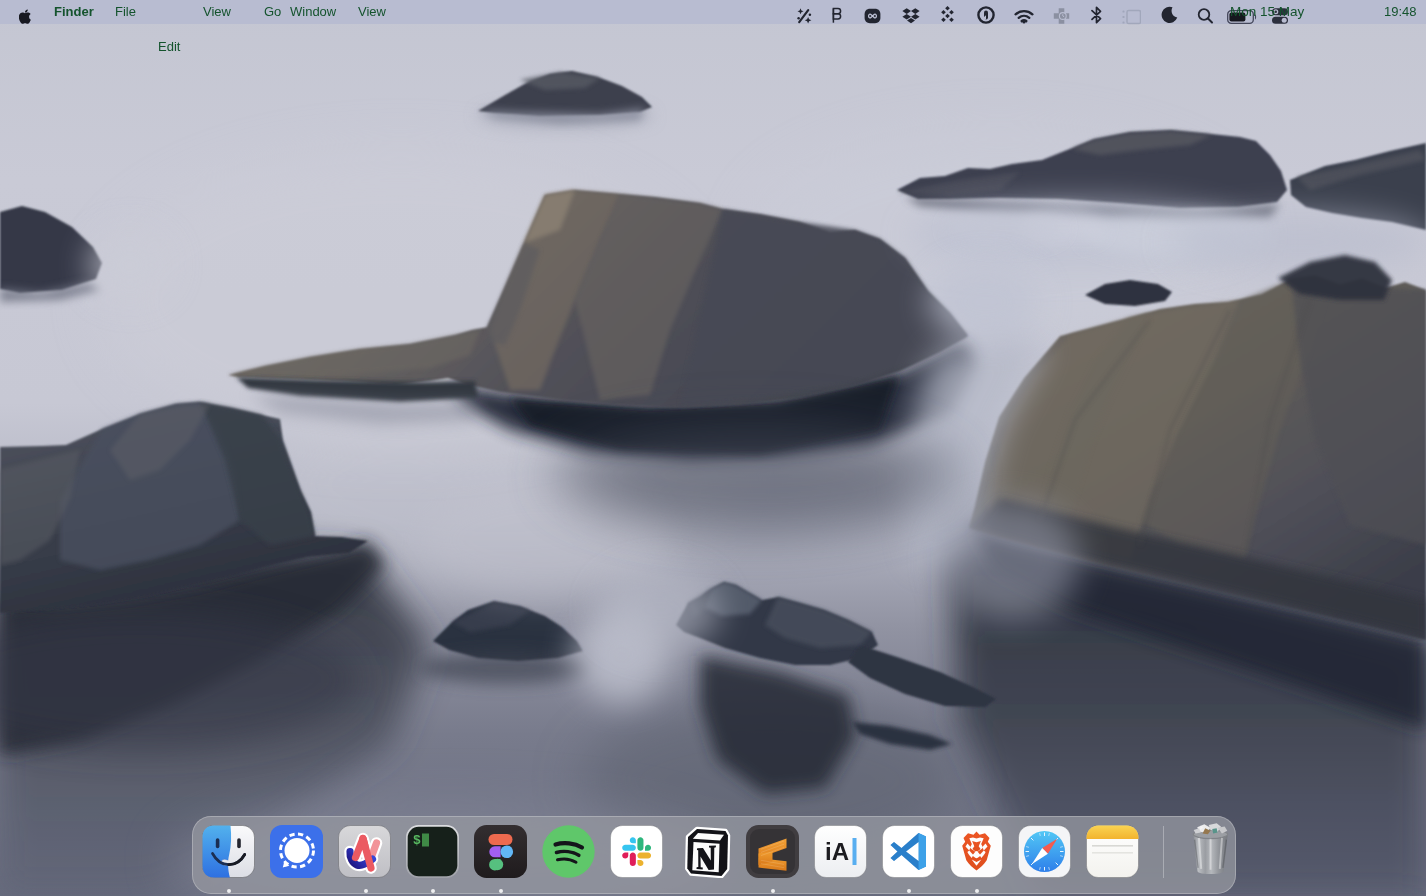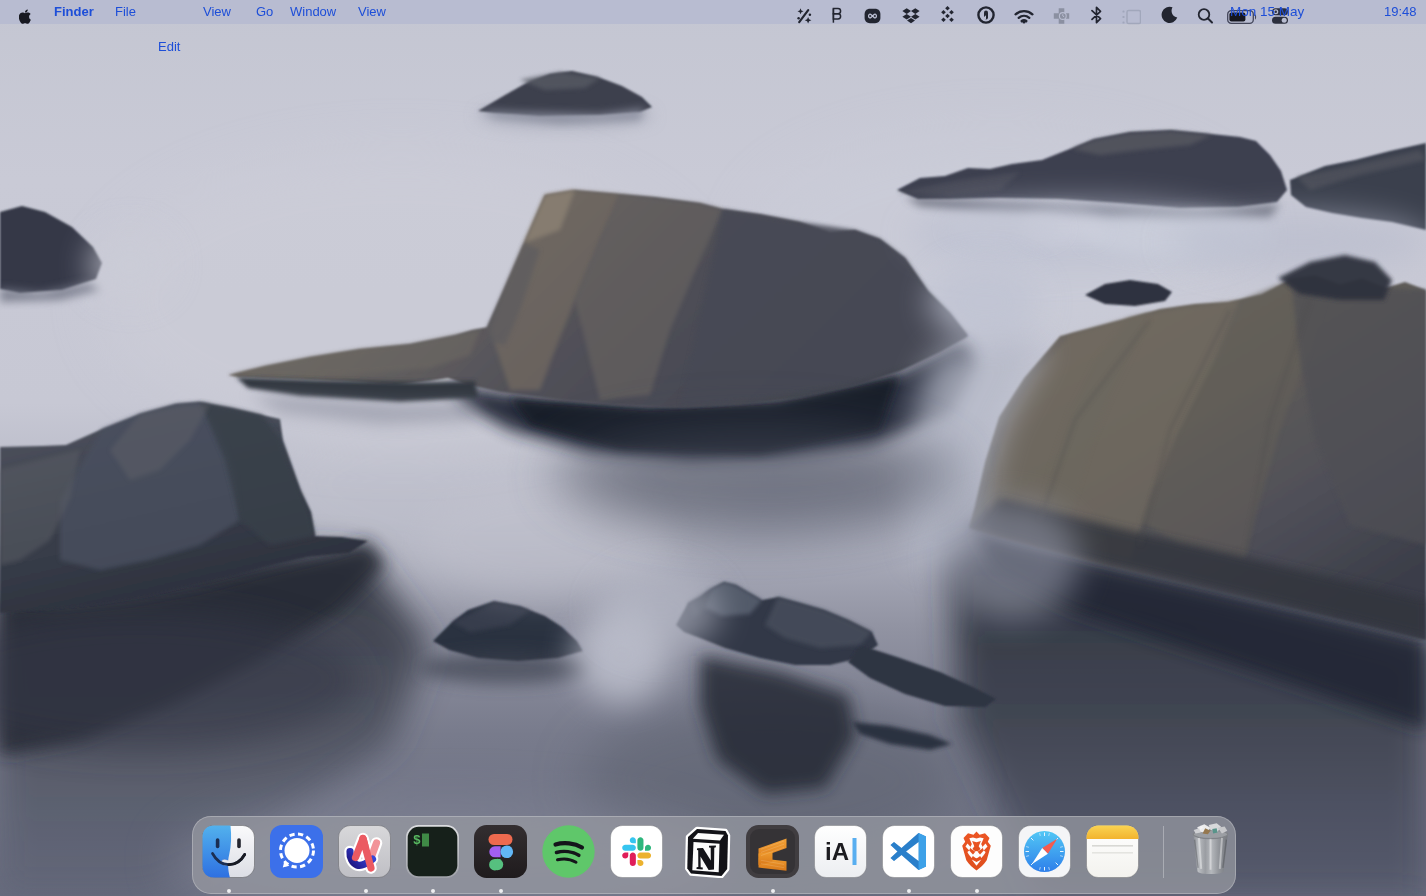--- a/index.html
+++ b/index.html
@@ -1,21 +1,21 @@
 <!DOCTYPE html>
 <html><head>
 <meta charset="utf-8">
 <style>
   html,body{margin:0;padding:0;width:1426px;height:896px;overflow:hidden;background:#c5c7d3;
     font-family:"Liberation Sans",sans-serif;}
   #desk{position:relative;width:1426px;height:896px;overflow:hidden;}
   #wall{position:absolute;left:0;top:0;}
   
   #menubar{position:absolute;left:0;top:0;width:1426px;height:24px;background:#b8bcd1;}
-  .mi{position:absolute;top:0;height:24px;line-height:24px;font-size:13px;color:#1d4ed8;}
+  .mi{position:absolute;top:0;height:24px;line-height:24px;font-size:13px;color:#14532d;}
   .mi.b{font-weight:bold;}
   .sic{position:absolute;top:0;height:24px;display:flex;align-items:center;}
   
   #dock{position:absolute;left:192px;top:816px;width:1044px;height:78px;border-radius:19px;
     background:rgba(255,255,255,0.18);box-shadow:inset 0 0 0 1px rgba(255,255,255,0.25);}
   #dockfill{position:absolute;left:192px;top:816px;width:1044px;height:78px;border-radius:19px;
     background:rgba(116,119,130,0.72);}
   .dk{position:absolute;top:825px;width:53px;height:53px;}
   .dot{position:absolute;top:889px;width:4px;height:4px;border-radius:50%;background:rgba(255,255,255,0.85);}
   #sep{position:absolute;left:1163px;top:826px;width:1px;height:52px;background:rgba(255,255,255,0.3);}
@@ -181,21 +181,21 @@
 
 <div id="menubar"></div>
 <svg class="sic" style="left:19px;top:5px;" width="13" height="15" viewBox="0 0 13 15">
  <path fill="#181921" d="M10.8,7.9c0-2 1.7-3 1.75-3.05c-0.95-1.4-2.45-1.6-3-1.6c-1.25-0.13-2.5 0.75-3.1 0.75c-0.65 0-1.65-0.73-2.7-0.71C2.4,3.31 1.1,4.1 0.45,5.35c-1.4 2.45-0.35 6.05 1 8 0.65 0.96 1.45 2.03 2.5 2 1-0.04 1.4-0.65 2.6-0.65 1.2 0 1.55 0.65 2.6 0.63 1.1-0.02 1.8-0.98 2.45-1.95 0.75-1.1 1.1-2.2 1.1-2.25C12.65,11.1 10.8,10.3 10.8,7.9z" transform="scale(0.93)"></path>
  <path fill="#181921" d="M8.7,2.2C9.25,1.53 9.6,0.6 9.5,0C8.7,0.03 7.75,0.53 7.2,1.2C6.7,1.78 6.27,2.73 6.4,3.3C7.28,3.37 8.18,2.85 8.7,2.2z" transform="scale(0.93)"></path>
 </svg>
 <div class="mi b" style="left:54px;">Finder</div>
 <div class="mi" style="left:115px;">File</div>
 <div class="mi" style="left:158px;margin-top:35px;">Edit</div>
 <div class="mi" style="left:203px;">View</div>
-<div class="mi" style="left:256px;">Go</div>
+<div class="mi" style="left:264px;">Go</div>
 <div class="mi" style="left:290px;">Window</div>
 <div class="mi" style="left:358px;">View</div>
 
 <svg class="sic" style="left:796px;top:4px;" width="17" height="17" viewBox="0 0 17 17" fill="#222530">
  <path d="M4.5,0.8 L5.4,2.9 L7.5,3.8 L5.4,4.7 L4.5,6.8 L3.6,4.7 L1.5,3.8 L3.6,2.9 Z"></path>
  <circle cx="2.6" cy="10.7" r="1.25"></circle>
  <circle cx="13.9" cy="7.3" r="1.25"></circle>
  <path d="M12.1,9.5 L13.1,11.8 L15.4,12.8 L13.1,13.8 L12.1,16.1 L11.1,13.8 L8.8,12.8 L11.1,11.8 Z"></path>
  <path d="M3.2,14.6 L12.2,2.6" stroke="#222530" stroke-width="2.2" stroke-linecap="round"></path>
 </svg>

